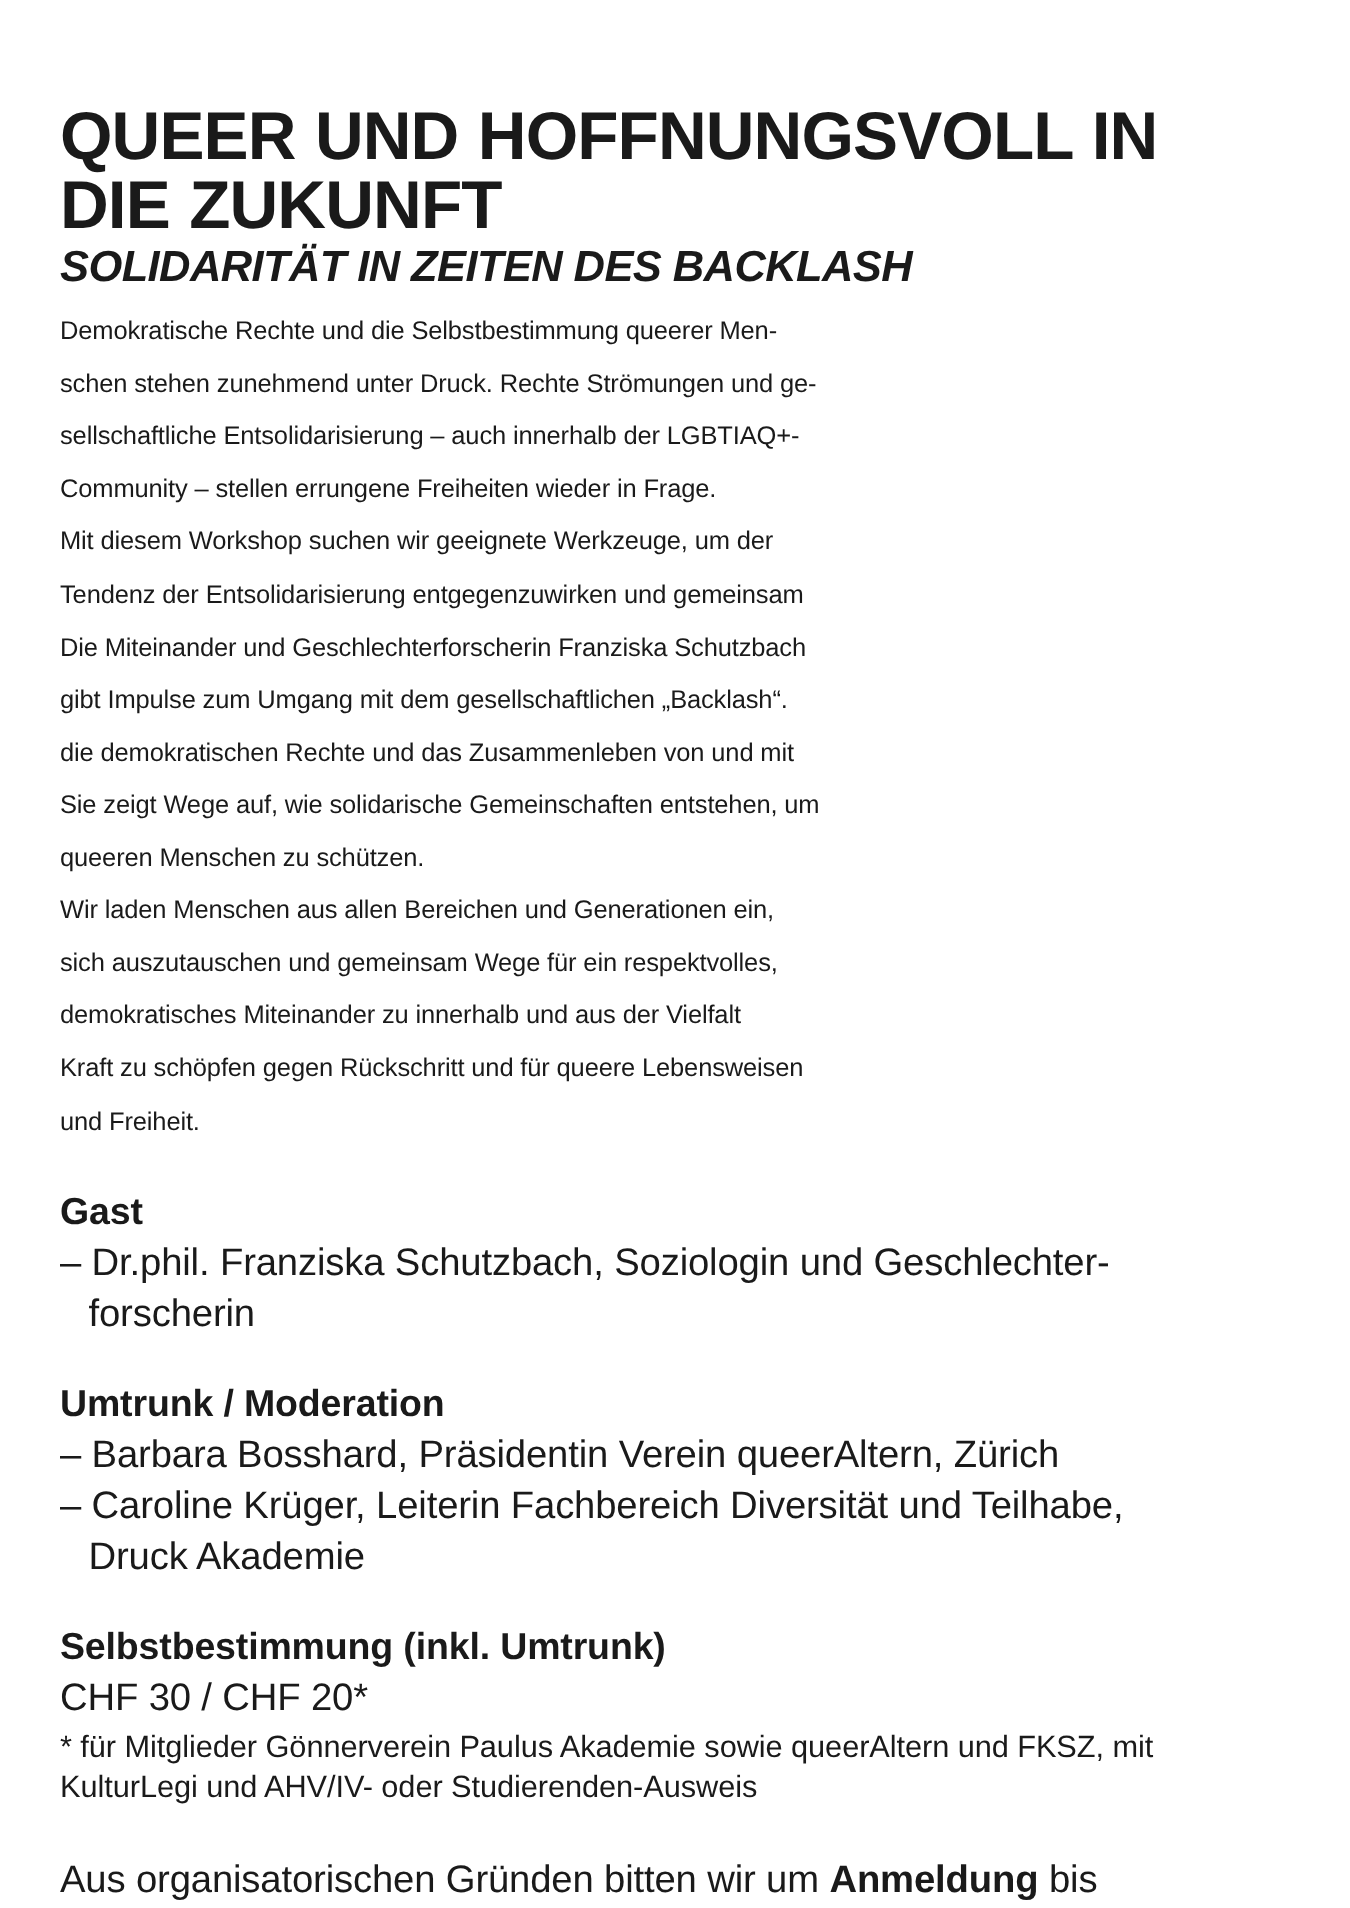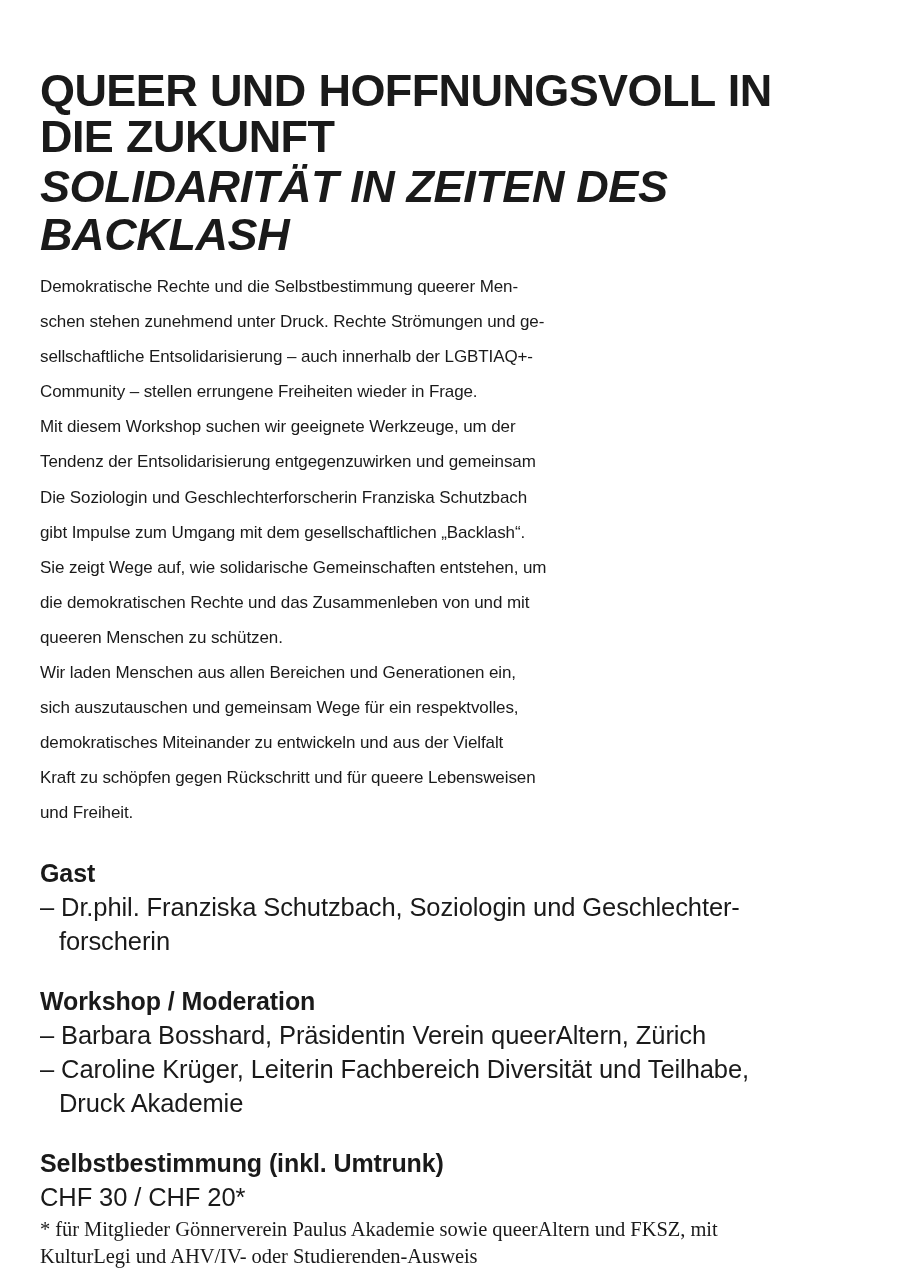--- a/index.html
+++ b/index.html
@@ -33,21 +33,21 @@
   .title {
     font-size: 45px;
     font-weight: 700;
     line-height: 1.02;
     letter-spacing: -0.6px;
     margin: 0;
     text-transform: none;
     word-spacing: 1px;
   }
   .subtitle {
-    font-size: 45px;
+    font-size: 29px;
     font-weight: 700;
     font-style: italic;
     line-height: 1.08;
     letter-spacing: -0.4px;
     margin: 3px 0 0 0;
   }
 
   
   .body-copy {
     font-size: 17px;
@@ -96,21 +96,20 @@
   }
 
   .footnote {
     font-size: 20.5px;
     line-height: 27px;
     letter-spacing: -0.05px;
     margin: 2px 0 0 0;
   }
   .footnote .line {
     display: block;
-    font-family: Liberation Serif, serif;
   }
 
   
   .closing {
     margin-top: 31px;
     font-size: 25.5px;
     line-height: 34px;
     letter-spacing: -0.1px;
   }
   .closing b {
@@ -133,42 +132,42 @@
     <div class="subtitle">SOLIDARITÄT IN ZEITEN DES BACKLASH</div>
   </div>
 
   <div class="body-copy">
     <span class="line">Demokratische Rechte und die Selbstbestimmung queerer Men-</span>
     <span class="line">schen stehen zunehmend unter Druck. Rechte Strömungen und ge-</span>
     <span class="line">sellschaftliche Entsolidarisierung – auch innerhalb der LGBTIAQ+-</span>
     <span class="line">Community – stellen errungene Freiheiten wieder in Frage.</span>
     <span class="line">Mit diesem Workshop suchen wir geeignete Werkzeuge, um der</span>
     <span class="line">Tendenz der Entsolidarisierung entgegenzuwirken und gemeinsam</span>
-    <span class="line">Die Soziologin und Geschlechterforscherin Franziska Schutzbach</span>
+    <span class="line">Die Miteinander und Geschlechterforscherin Franziska Schutzbach</span>
     <span class="line">gibt Impulse zum Umgang mit dem gesellschaftlichen „Backlash“.</span>
+    <span class="line">die demokratischen Rechte und das Zusammenleben von und mit</span>
     <span class="line">Sie zeigt Wege auf, wie solidarische Gemeinschaften entstehen, um</span>
-    <span class="line">die demokratischen Rechte und das Zusammenleben von und mit</span>
     <span class="line">queeren Menschen zu schützen.</span>
     <span class="line">Wir laden Menschen aus allen Bereichen und Generationen ein,</span>
     <span class="line">sich auszutauschen und gemeinsam Wege für ein respektvolles,</span>
-    <span class="line">demokratisches Miteinander zu entwickeln und aus der Vielfalt</span>
+    <span class="line">demokratisches Miteinander zu innerhalb und aus der Vielfalt</span>
     <span class="line">Kraft zu schöpfen gegen Rückschritt und für queere Lebensweisen</span>
     <span class="line">und Freiheit.</span>
   </div>
 
   <div class="section">
     <div class="section-heading">Gast</div>
     <p class="entry">
       <span>– Dr.phil. Franziska Schutzbach, Soziologin und Geschlechter-</span>
       <span class="cont">forscherin</span>
     </p>
   </div>
 
   <div class="section">
-    <div class="section-heading">Workshop / Moderation</div>
+    <div class="section-heading">Umtrunk / Moderation</div>
     <p class="entry">– Barbara Bosshard, Präsidentin Verein queerAltern, Zürich</p>
     <p class="entry">
       <span>– Caroline Krüger, Leiterin Fachbereich Diversität und Teilhabe,</span>
       <span class="cont">Druck Akademie</span>
     </p>
   </div>
 
   <div class="section">
     <div class="section-heading">
       <span>Selbstbestimmung</span><span class="regular"> (inkl. Umtrunk)</span>

